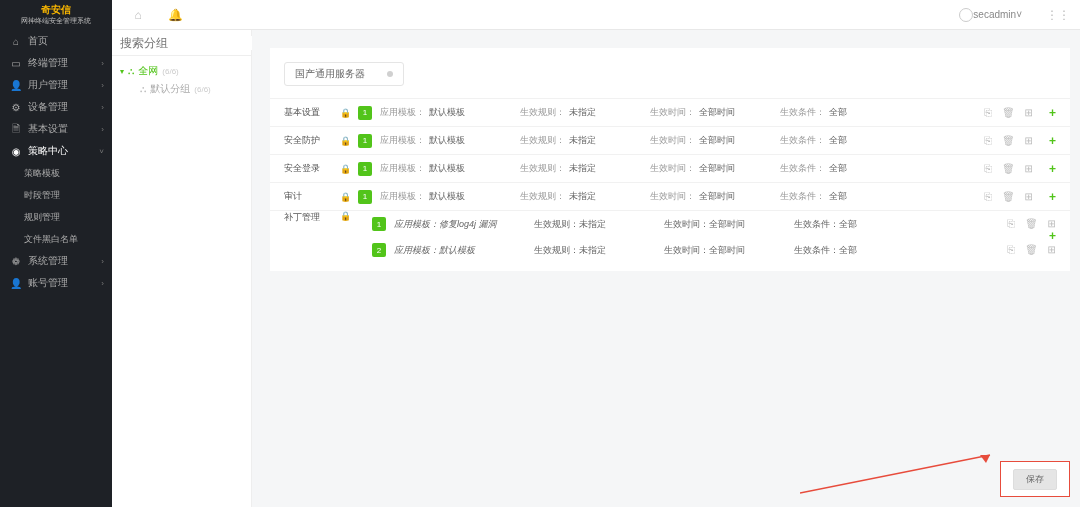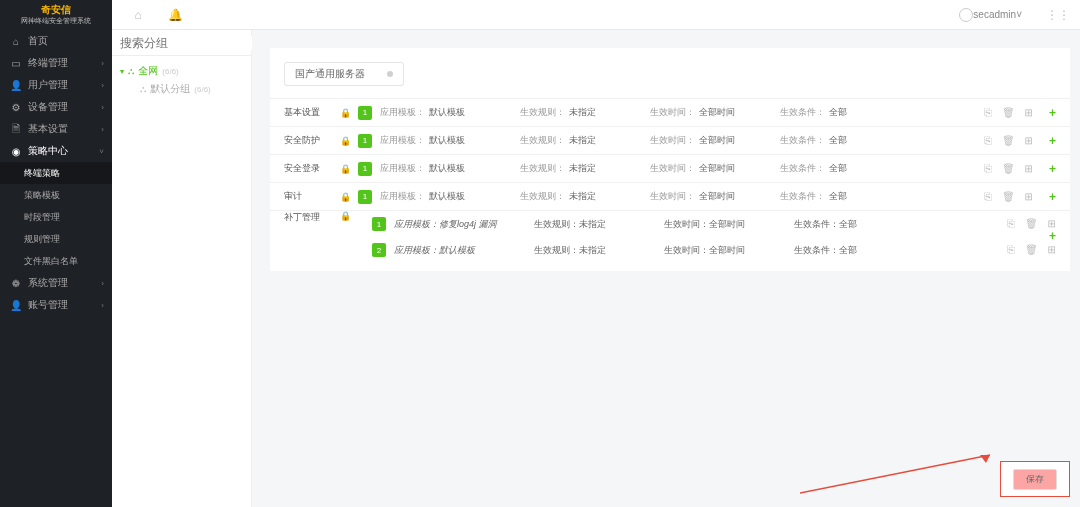--- a/index.html
+++ b/index.html
@@ -67,21 +67,21 @@
 .group .subrow .col-time { width: 130px; }
 .group .subrow .col-cond { width: 120px; }
 .group .subrow .acts { margin-left: auto; display: flex; gap: 10px; color: #bbb; font-size: 10px; }
 .group .head { display: flex; align-items: flex-start; height: 52px; font-size: 9px; padding: 0 14px; position: absolute; }
 .group .head .cat { width: 56px; color: #555; }
 .group .head .lock { width: 18px; color: #999; font-size: 9px; }
 .group-wrap { position: relative; }
 .group-plus { position: absolute; right: 14px; top: 18px; color: #52c41a; font-weight: bold; font-size: 12px; }
 
 .save-box { position: absolute; right: 10px; bottom: 10px; width: 70px; height: 36px; border: 1px solid #e74c3c; background: #fff; display: flex; align-items: center; justify-content: center; }
-.save-btn { border: 1px solid #ddd; background: #fca5a5; font-size: 9px; color: #666; padding: 3px 12px; border-radius: 2px; cursor: pointer; }
+.save-btn { border: 1px solid #ddd; background: #e5e5e5; font-size: 9px; color: #666; padding: 3px 12px; border-radius: 2px; cursor: pointer; }
 
 .arrow-annot { position: absolute; right: 80px; bottom: 12px; width: 200px; height: 60px; pointer-events: none; }
 </style>
 </head>
 <body>
 
 <div class="topbar">
   <div class="logo-area">
     <span class="brand">奇安信</span>
     <span class="brand-sub">网神终端安全管理系统</span>
@@ -119,23 +119,20 @@
     </div>
   <div class="item">
       <span class="icon">🗎</span>
       <span>基本设置</span>
       <span class="chev">›</span>
     </div>
   <div class="item open">
       <span class="icon">◉</span>
       <span>策略中心</span>
       <span class="chev">˅</span>
-    </div>
-  <div class="subitem active">
-      <span>终端策略</span>
     </div>
   <div class="subitem">
       <span>策略模板</span>
     </div>
   <div class="subitem">
       <span>时段管理</span>
     </div>
   <div class="subitem">
       <span>规则管理</span>
     </div>

